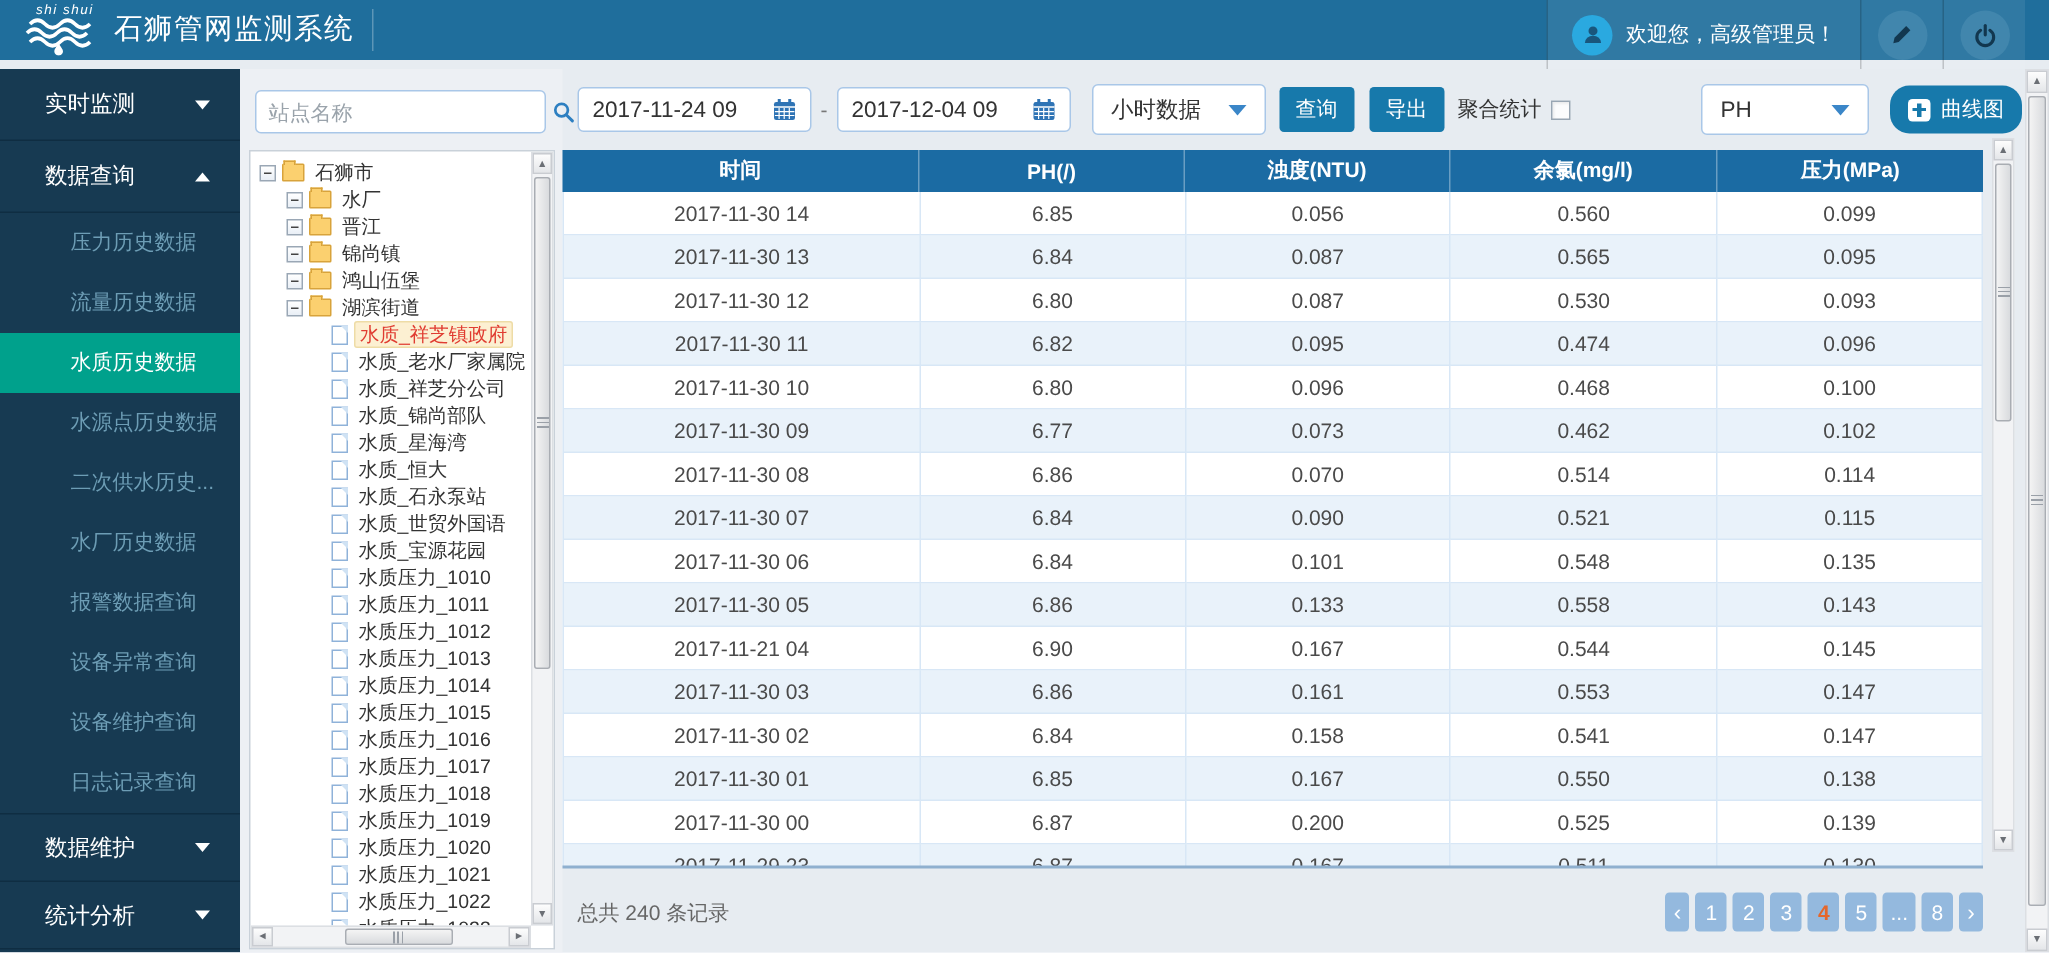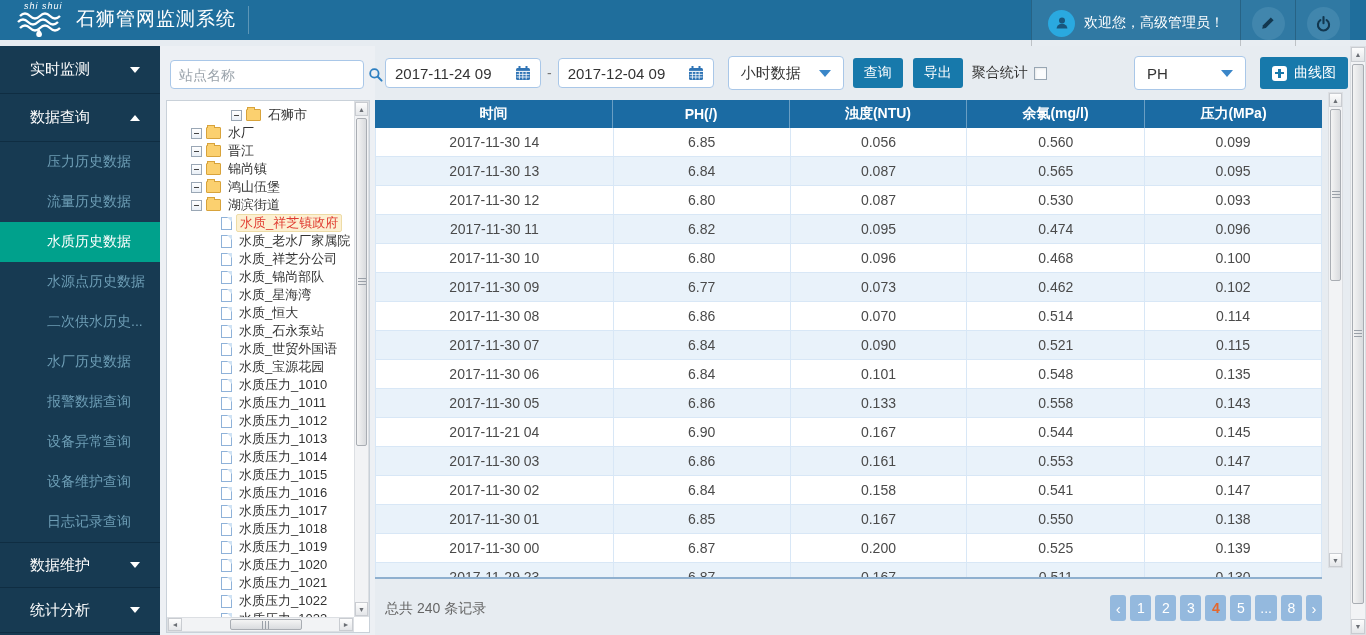--- a/index.html
+++ b/index.html
@@ -41,21 +41,21 @@
   .search-box { position:absolute; left:10px; top:14px; width:194px; height:29px; background:#fff;
                 border:1px solid #a9c7e8; border-radius:4px; display:flex; align-items:center; }
   .search-box input { flex:1; border:none; outline:none; font-size:14px; color:#444; padding:0 8px; background:transparent; font-family:inherit; }
   .search-box input::placeholder { color:#9aa3ab; }
   .search-sep { width:1px; height:18px; background:#c9dcf0; }
   .search-btn { width:30px; height:100%; display:flex; align-items:center; justify-content:center; cursor:pointer; }
 
   .tree-box { position:absolute; left:6px; top:54px; width:204px; height:533px; background:#fff; border:1px solid #c9d1d9; }
   .tree-view { position:absolute; left:0; top:0; right:15px; bottom:15px; overflow:hidden; padding-top:5px; }
   .tnode { height:18px; display:flex; align-items:center; white-space:nowrap; cursor:pointer; }
-  .tnode.lv0 { padding-left:20px;justify-content:center; } .tnode.lv1 { padding-left:24px; } .tnode.lv2 { padding-left:54px; }
+  .tnode.lv0 { padding-left:6px; } .tnode.lv1 { padding-left:24px; } .tnode.lv2 { padding-left:54px; }
   .expbox { width:11px; height:11px; border:1px solid #9aa7b5; background:linear-gradient(#fff,#e9eff6);
             position:relative; margin-right:4px; flex:0 0 auto; }
   .expbox::after { content:""; position:absolute; left:2px; top:4px; width:5px; height:1px; background:#444; }
   .folder { width:15px; height:12px; background:#fbd06f; border:1px solid #d8a33b; border-radius:1px;
             position:relative; margin-right:4px; flex:0 0 auto; }
   .folder::before { content:""; position:absolute; left:0; top:-3px; width:6px; height:2px; background:#fbd06f; border:1px solid #d8a33b; border-bottom:none; }
   .fileicon { width:11px; height:13px; background:#fff; border:1px solid #8fb2d9; position:relative; margin-right:4px; flex:0 0 auto; }
   .fileicon::after { content:""; position:absolute; right:-1px; top:-1px; border-style:solid; border-width:0 5px 5px 0; border-color:transparent #cfe2f4 transparent transparent; }
   .tlabel { font-size:13px; color:#333; padding:0 3px; line-height:16px; }
   .tlabel.sel { color:var(--tree-selected-text,#e03c31); background:#fcf0d2; border:1px solid #eedca6; border-radius:2px; }
@@ -79,21 +79,21 @@
   .range-dash { margin:0 6px; color:#777; font-size:14px; }
   .selectbox { height:30px; background:#fff; border:1px solid #a9c7e8; border-radius:4px;
                display:flex; align-items:center; justify-content:space-between; padding:16px 12px; cursor:pointer; }
   .selectbox .sval { font-size:15px; color:#333; }
   .sel-caret { width:0; height:0; border-left:6px solid transparent; border-right:6px solid transparent; border-top:7px solid #3a86c8; }
   .btn { height:30px; padding:0 11px; background:var(--button-blue,#1779ab); color:#fff; font-size:14px;
          border:none; border-radius:3px; display:flex; align-items:center; justify-content:center; cursor:pointer; font-family:inherit; }
   .agg-group { display:flex; align-items:center; margin-left:9px; }
   .agg-label { font-size:14px; color:#333; }
   .checkbox { width:13px; height:13px; border:1px solid #98a6b3; background:#fbfcfd; margin-left:6px; box-shadow:inset 1px 1px 2px rgba(0,0,0,.08); cursor:pointer; }
-  .curve-btn { height:32px; margin-left:14px; gap:7px; padding:0 12px; }
+  .curve-btn { height:32px; margin-left:14px; gap:7px; padding:0 12px;border-radius:13px; }
   .plus-icon { width:15px; height:15px; background:#fff; border-radius:3px; position:relative; }
   .plus-icon::before { content:""; position:absolute; left:3px; top:6.3px; width:9px; height:2.4px; background:var(--button-blue,#1779ab); }
   .plus-icon::after { content:""; position:absolute; left:6.3px; top:3px; width:2.4px; height:9px; background:var(--button-blue,#1779ab); }
 
   
   .grid-header { position:absolute; left:375px; top:100px; width:947px; height:28px;
                  background:var(--table-header-bg,#1b6ba3); display:flex; }
   .gh-cell { display:flex; align-items:center; justify-content:center; color:#fff; font-size:14px; font-weight:600;
              border-right:1px solid rgba(255,255,255,.35); }
   .gh-cell:last-child { border-right:none; }

